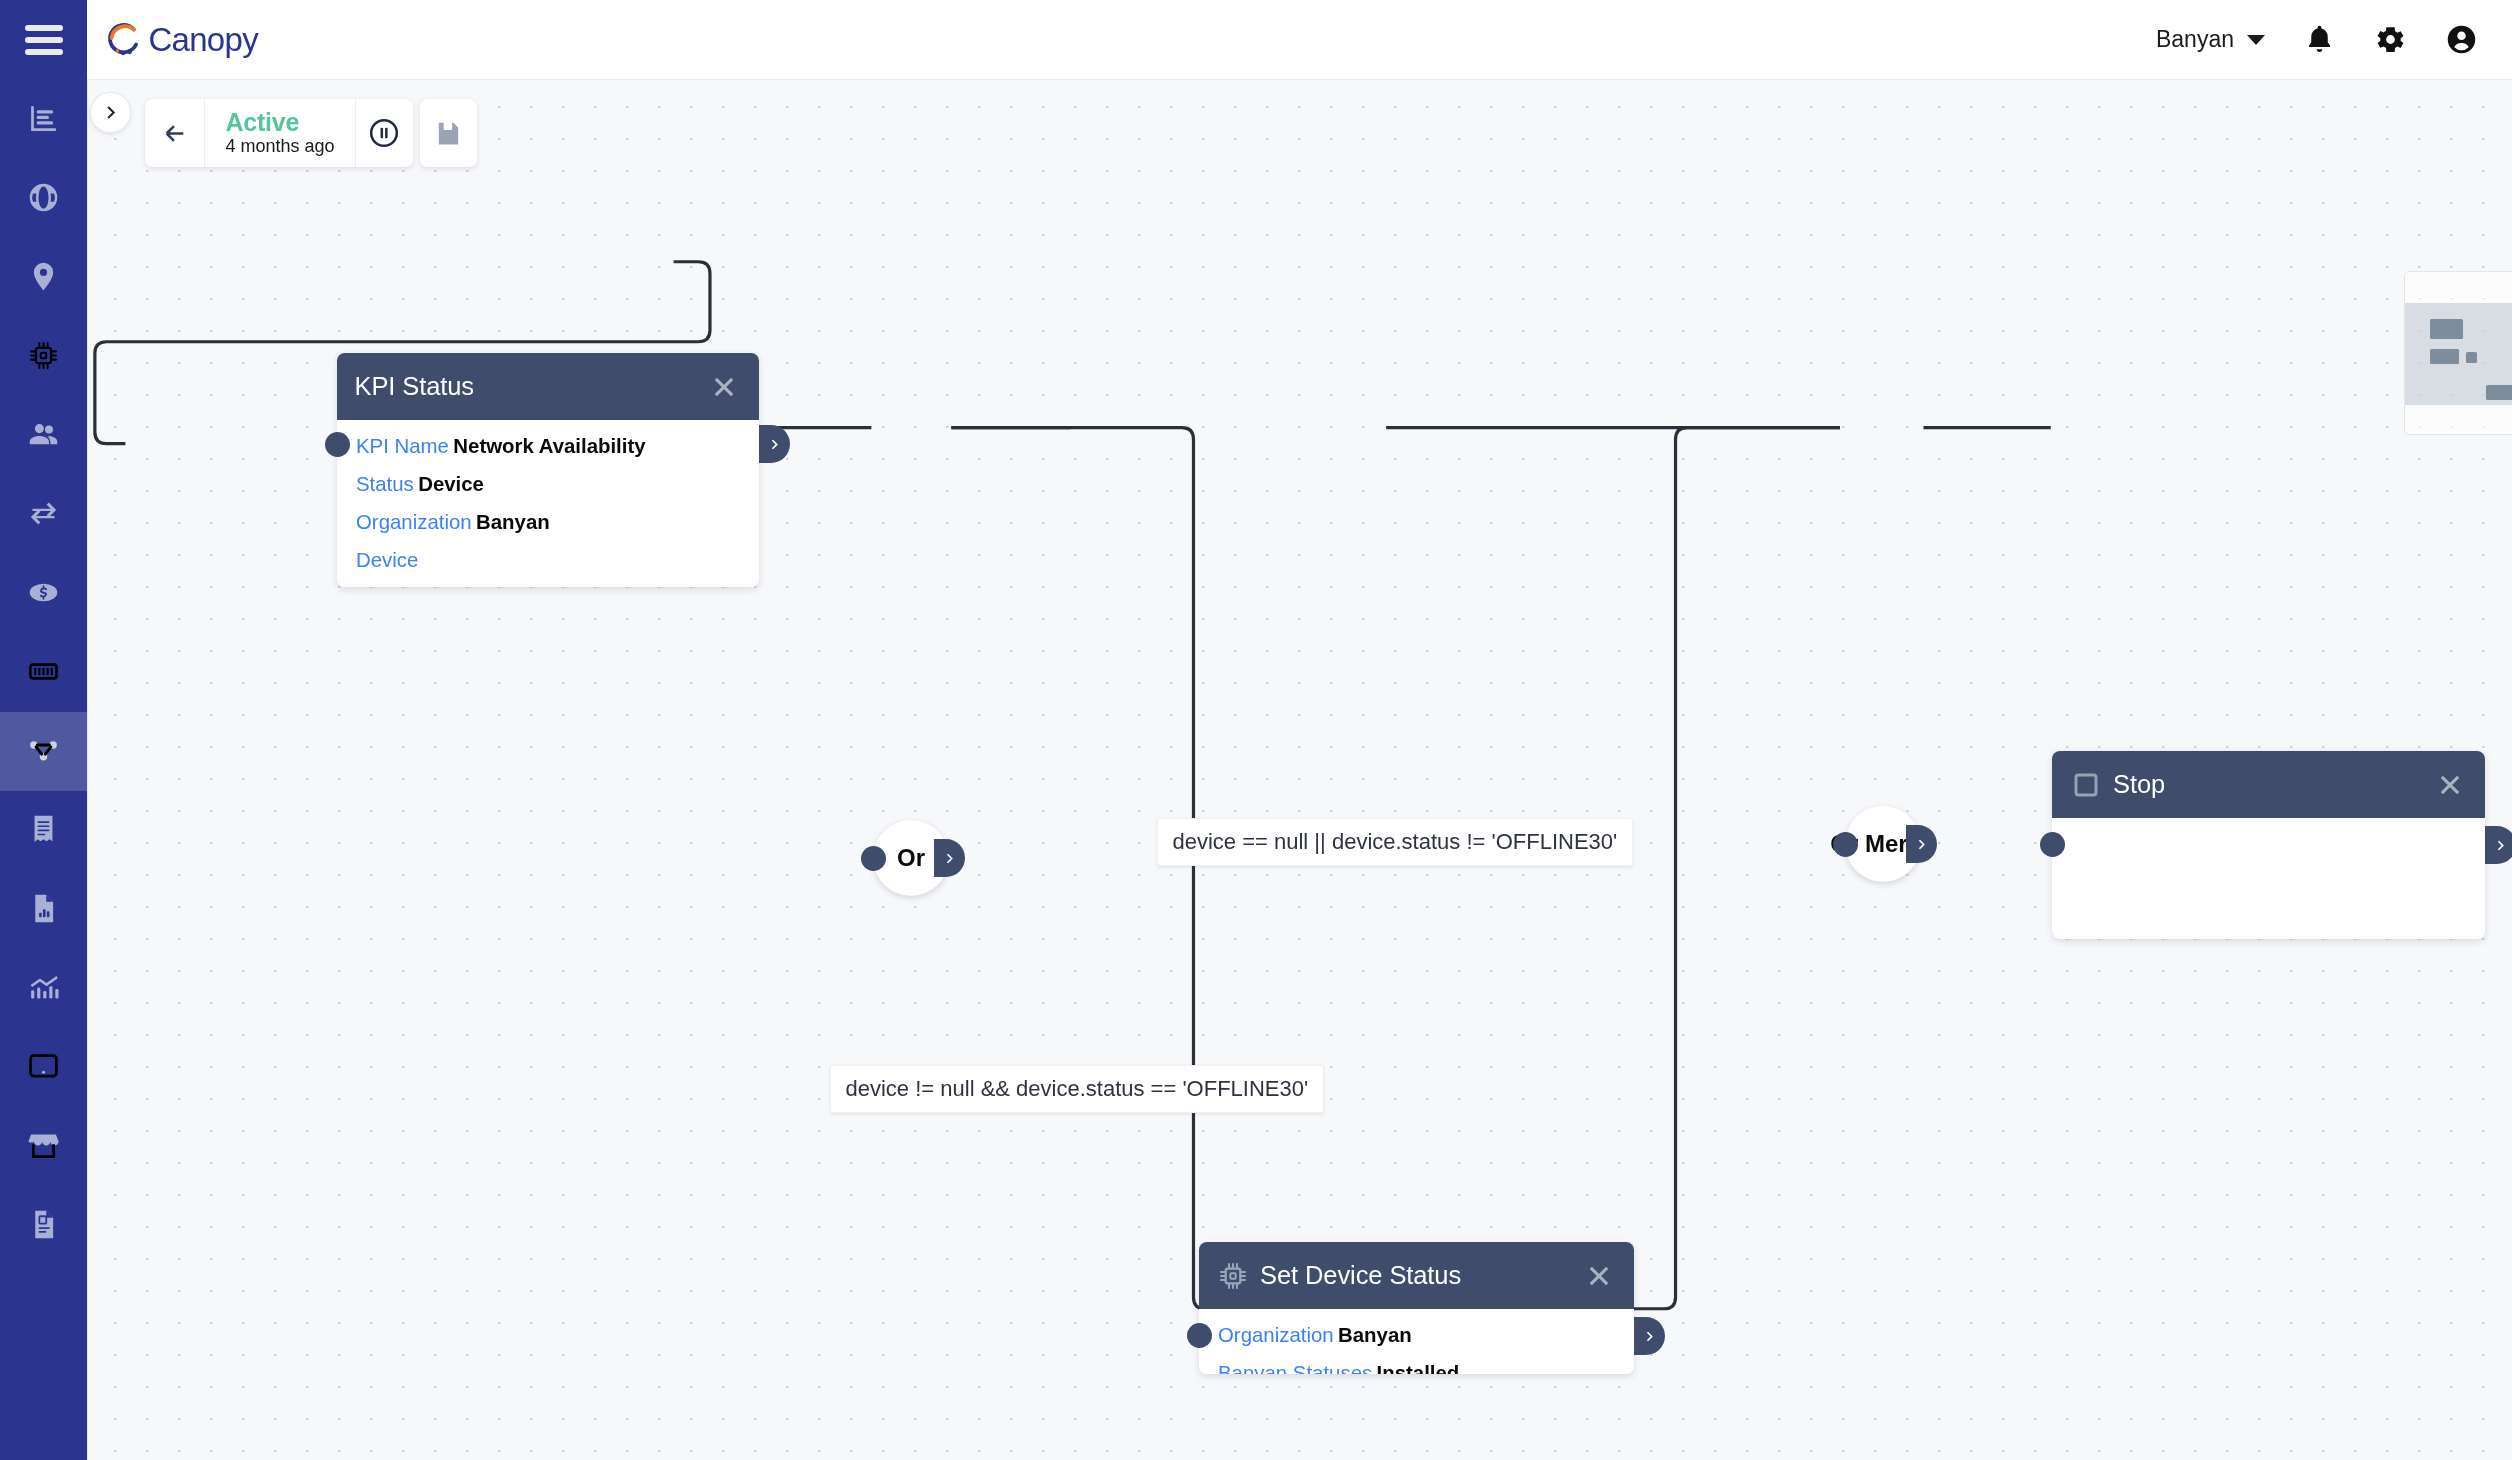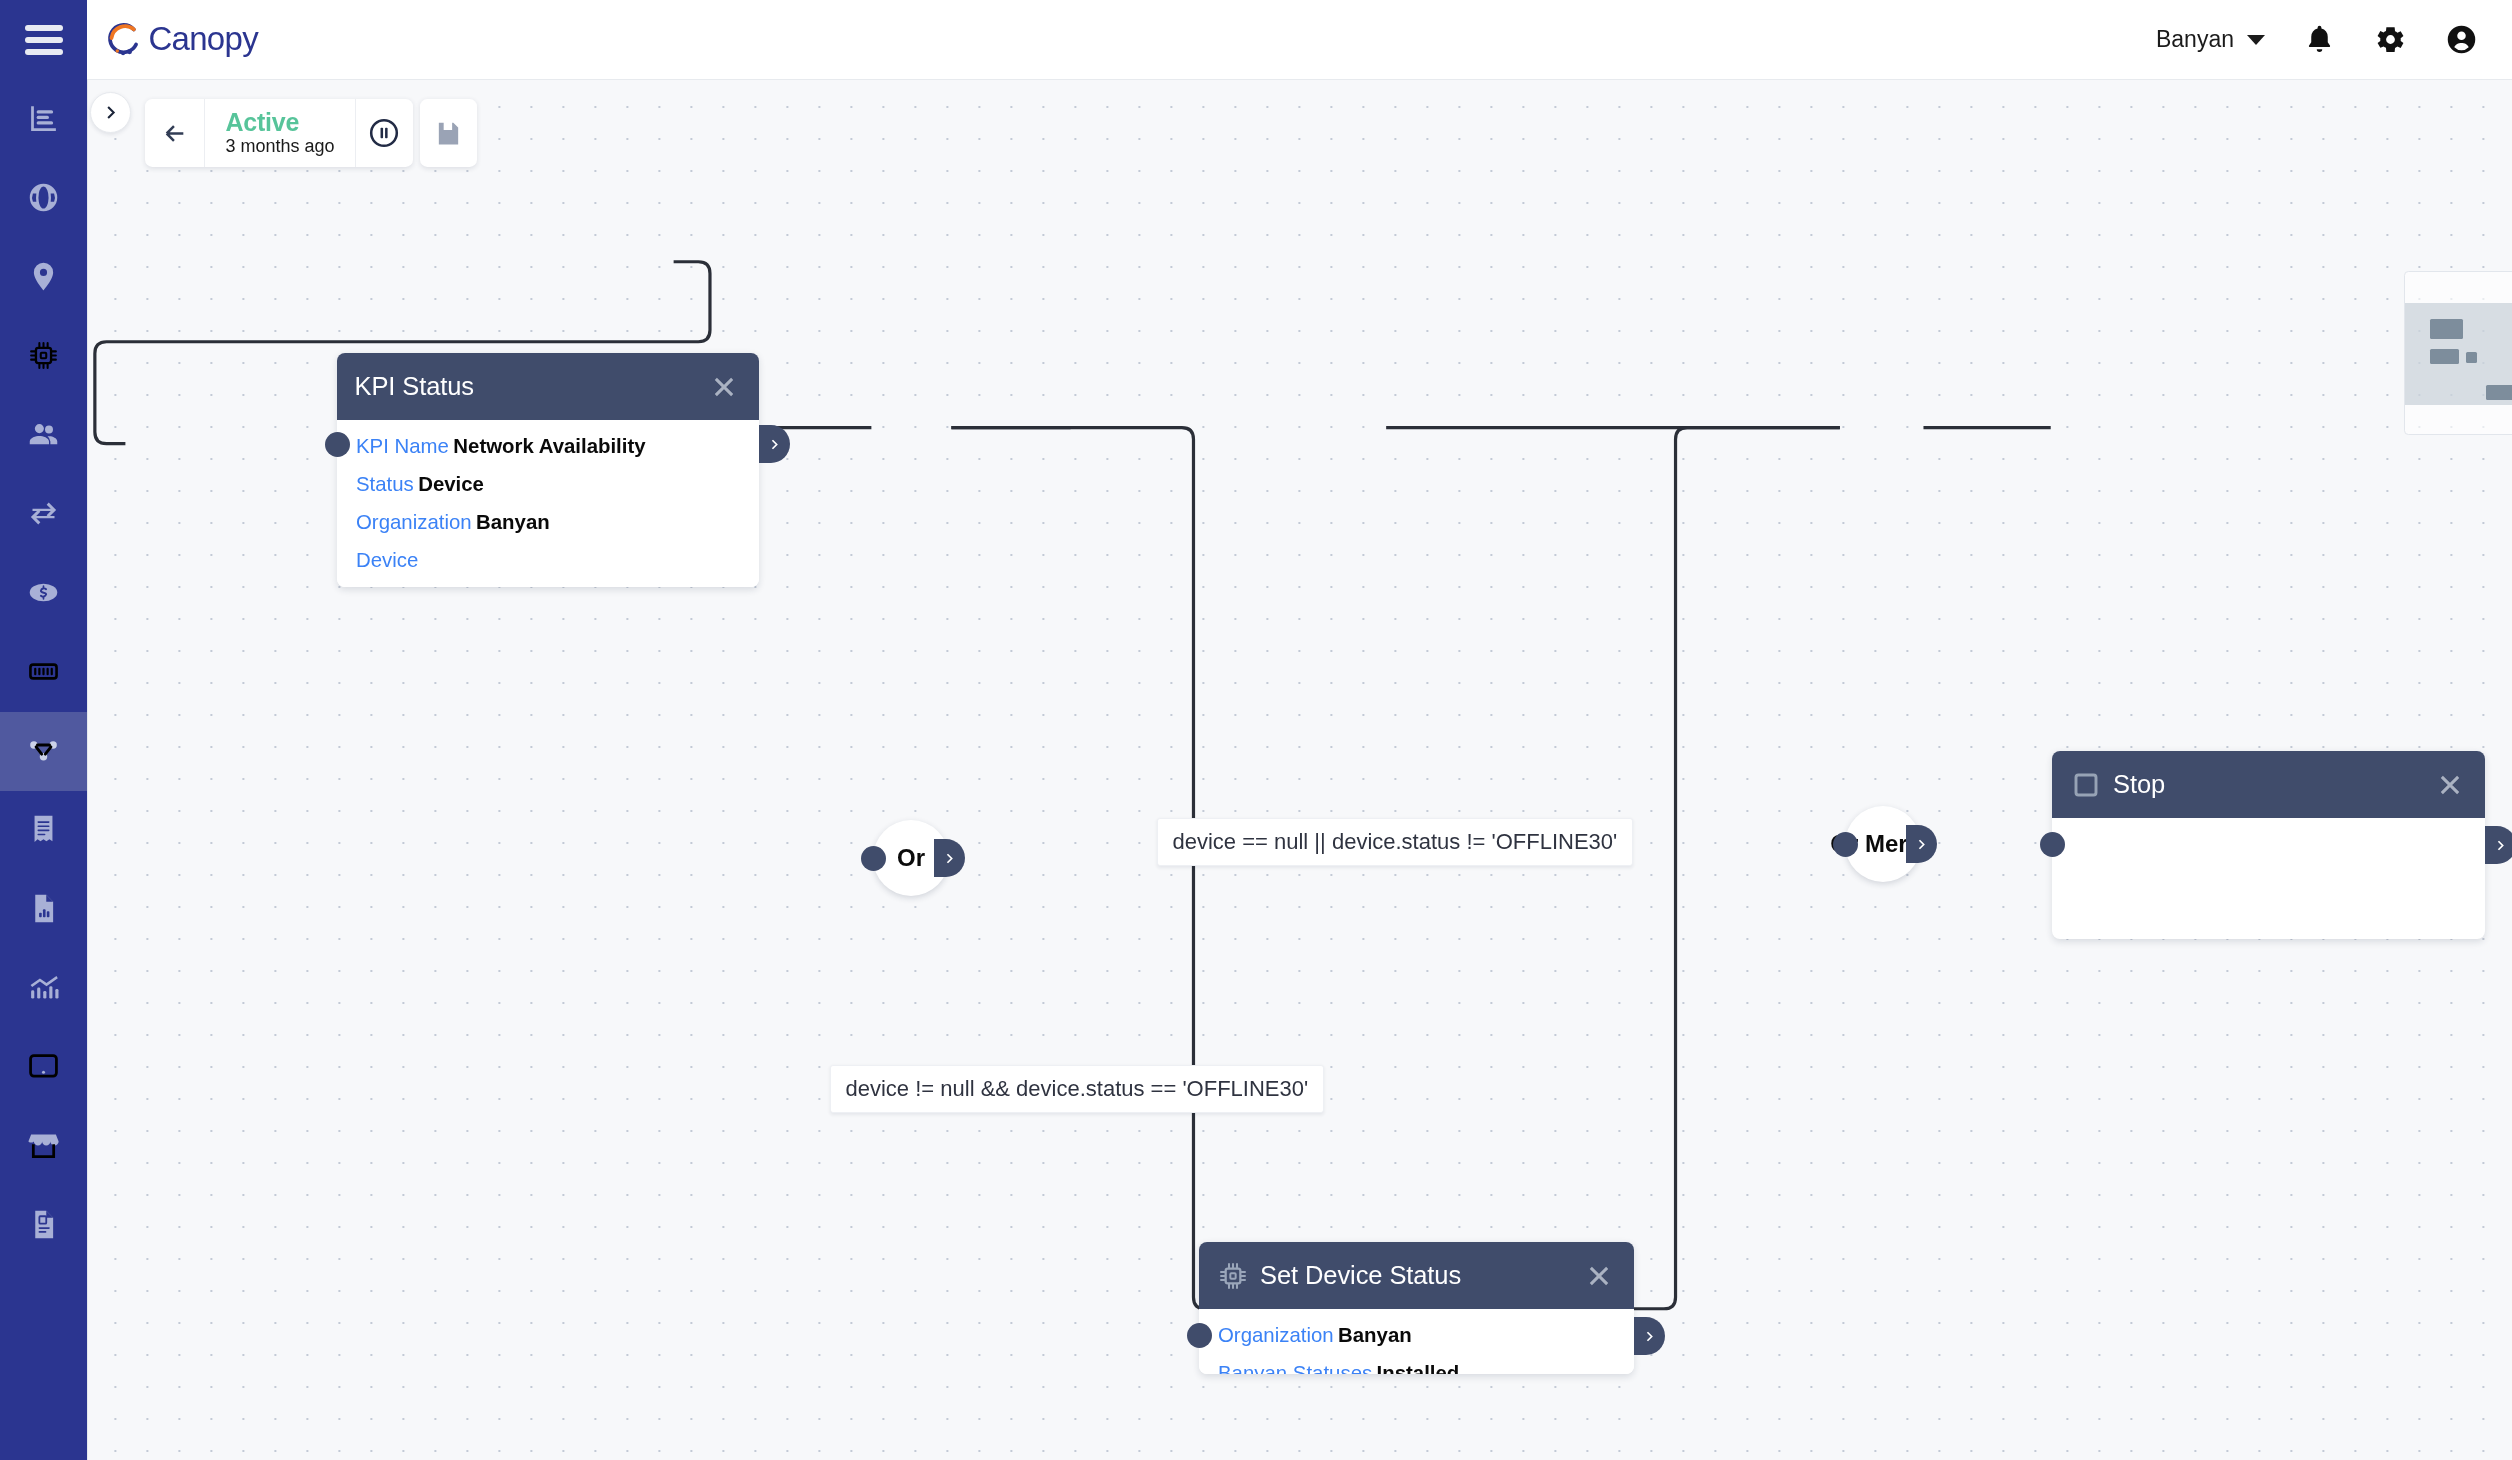--- a/index.html
+++ b/index.html
@@ -37,21 +37,21 @@
 
   
   .topbar {
     position: absolute; left: 87px; top: 0;
     width: 2426px; height: 80px;
     background: #ffffff;
     display: flex; align-items: center;
     border-bottom: 0.7px solid #e7eaee;
     z-index: 40;
   }
-  .brand { display: flex; align-items: flex-start; margin-left: 18px; cursor: pointer; }
+  .brand { display: flex; align-items: center; margin-left: 18px; cursor: pointer; }
   .brand-mark { width: 39px; height: 39px; position: relative; }
   .brand-text {
     font-size: 33px; color: #2b3590; letter-spacing: -0.7px;
     margin-left: 4.4px; font-weight: 400;
   }
   .topbar-right {
     margin-left: auto; display: flex; align-items: center; gap: 38px; margin-right: 35px;
   }
   .org-select {
     display: flex; align-items: center; gap: 13px;
@@ -494,21 +494,21 @@
   </div>
 
   <div class="status-bar">
     <div class="sb-back">
       <svg viewBox="0 0 24 24">
           <path d="M20 12H4M4 12l7-7M4 12l7 7"></path>
         </svg>
     </div>
     <div class="sb-status">
       <div class="st">Active</div>
-      <div class="ago">3 months ago</div>
+      <div class="ago">4 months ago</div>
     </div>
     <div class="sb-pause">
       <svg viewBox="0 0 24 24">
         <circle cx="12" cy="12" r="9.6" fill="none" stroke="#222b45" stroke-width="1.9"></circle>
         <rect x="9.4" y="8" width="1.9" height="8" fill="#222b45" rx=".6"></rect>
         <rect x="12.8" y="8" width="1.9" height="8" fill="#222b45" rx=".6"></rect>
       </svg>
     </div>
   </div>
 

